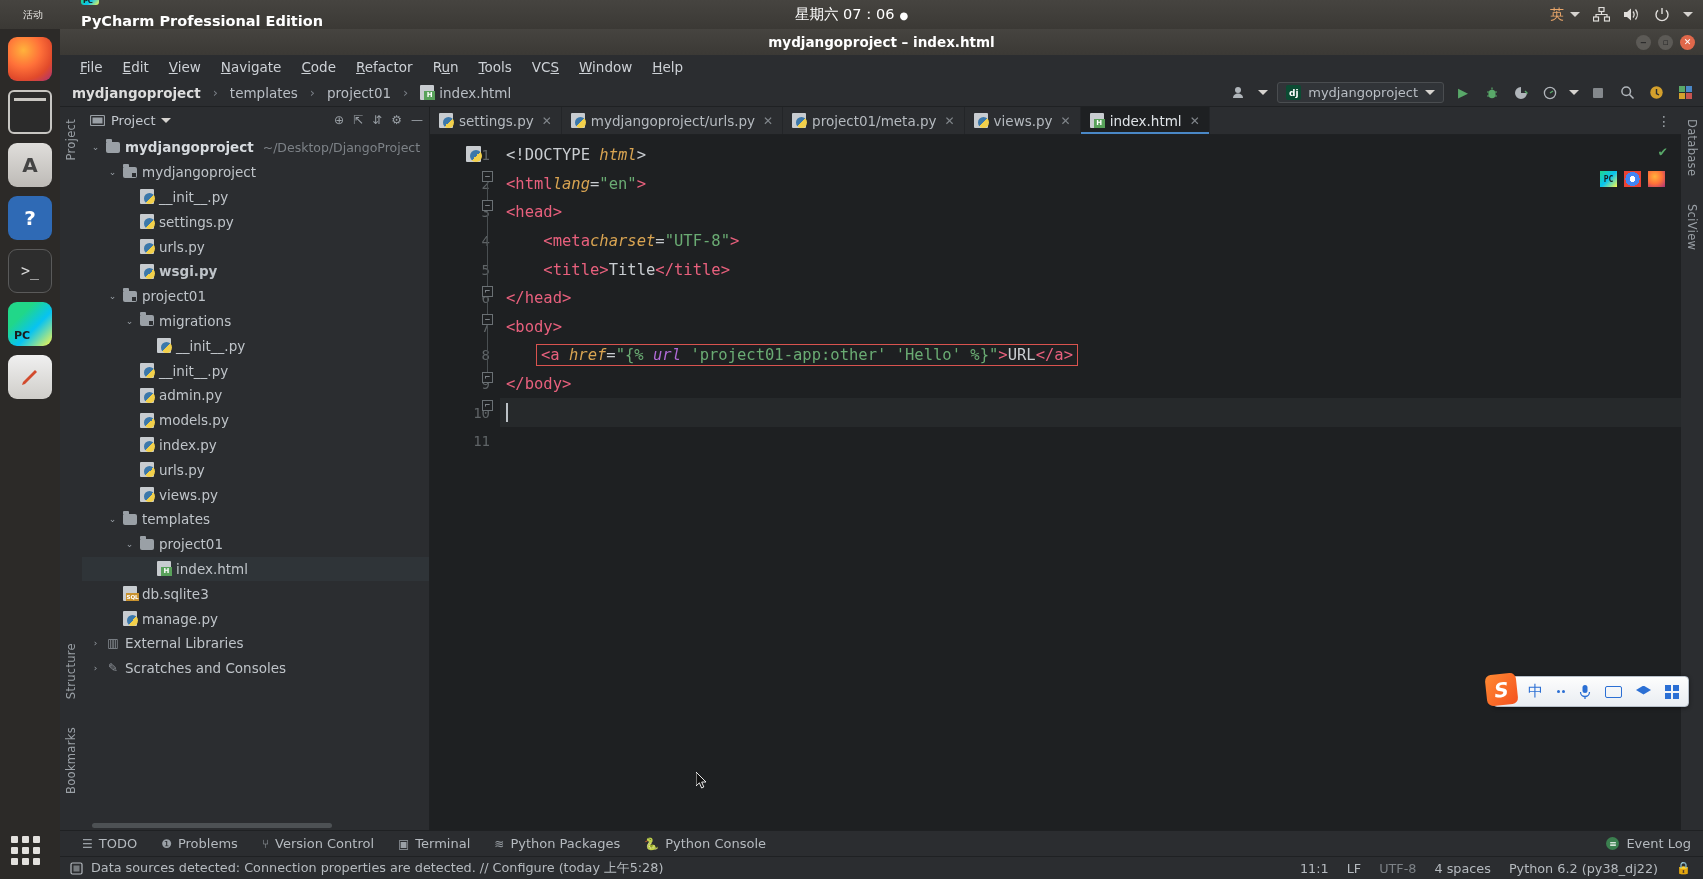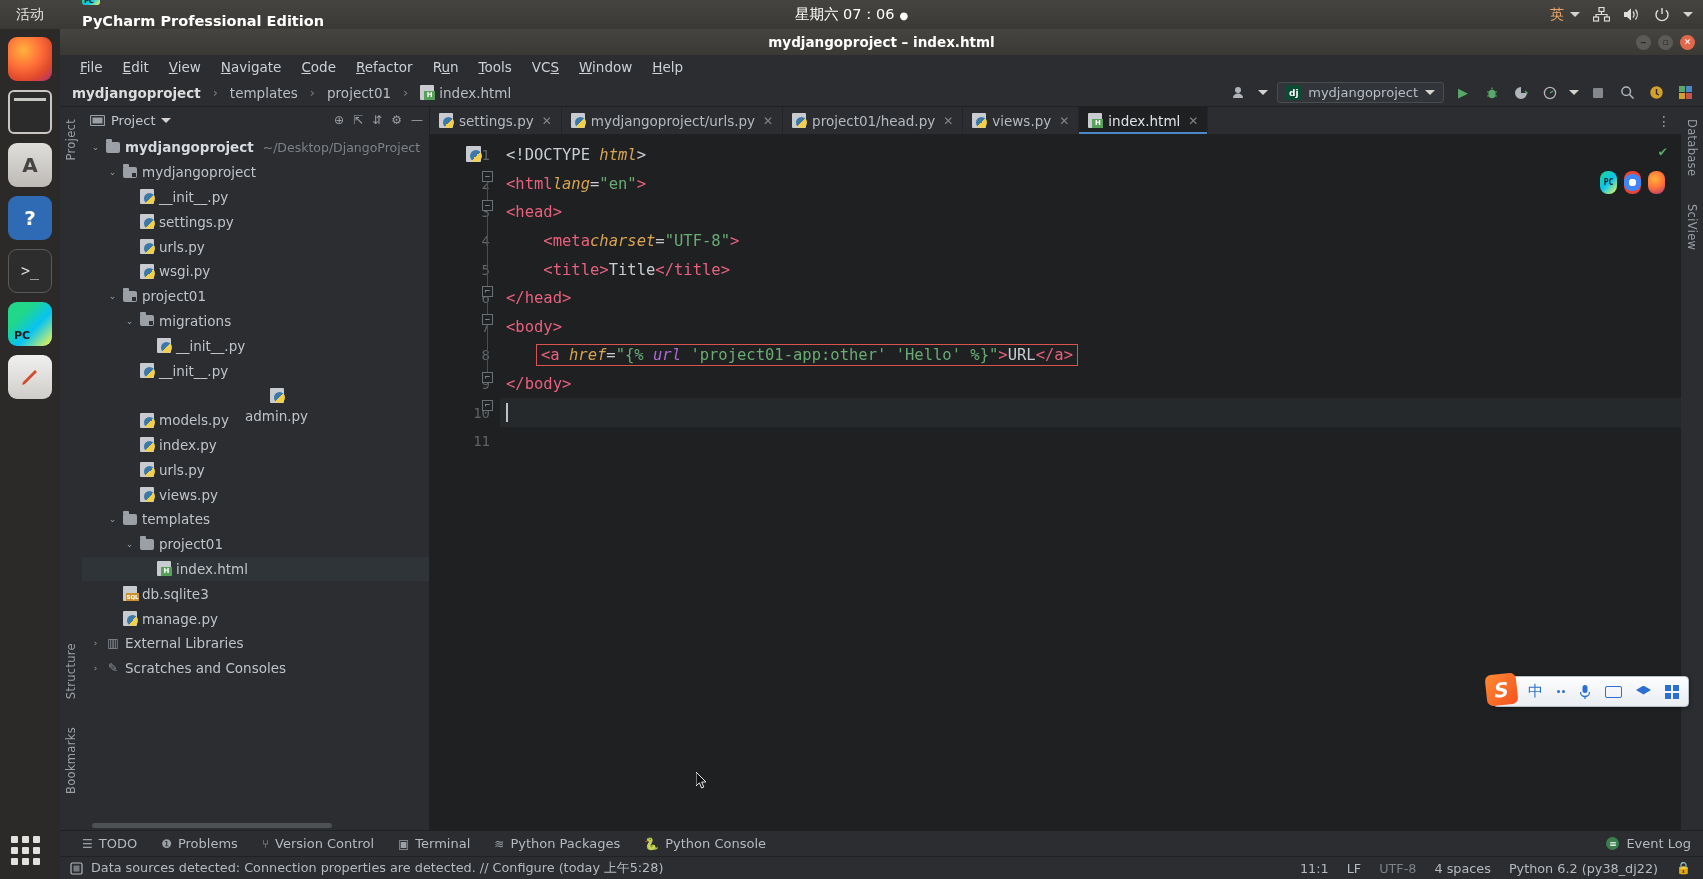--- a/index.html
+++ b/index.html
@@ -10,21 +10,21 @@
     background: #3c3b37;
   }
   .screen { position: relative; width: 1703px; height: 879px; }
 
   
   .gnome-panel {
     position: absolute; left: 0; top: 0; width: 1703px; height: 29px;
     background: linear-gradient(#464440, #3b3935);
     display: flex; align-items: center; color: #e8e6e3; font-size: 14px;
   }
-  .gp-activities { margin-left: 16px; font-size: 14px; color: #e6e4e1; }
+  .gp-activities { margin-left: 23px; font-size: 10px; color: #e6e4e1; }
   .gp-app { display: flex; gap: 8px; margin-left: 38px; flex-direction: column; }
   .gp-app-name { font-weight: bold; font-size: 14.5px; color: #ffffff; }
   .pycharm-logo {
     width: 18px; height: 18px; border-radius: 3px;
     background: linear-gradient(135deg,#21d789 0%, #21d789 35%, #07c3f2 65%, #fcf84a 100%);
     position: relative; overflow: hidden;
   }
   .pycharm-logo::after {
     content: "PC"; position: absolute; left: 2px; bottom: 0px;
     font-size: 7px; font-weight: bold; color: #1b1b1b; letter-spacing: -0.5px;
@@ -244,21 +244,21 @@
   .err-box {
     display: inline-block; border: 1px solid #d9534f; padding: 1px 4px; margin-left: 2px;
   }
   .caret {
     display: inline-block; width: 2px; height: 19px; background: #bcc2c7;
     vertical-align: middle;
   }
   .code-right-icons {
     position: absolute; right: 16px; top: 36px; display: flex; gap: 7px; align-items: center;
   }
-  .cri { width: 17px; height: 23px; border-radius: 8px; display:flex; align-items:center; justify-content:center; font-size: 8px; font-weight:bold; }
+  .cri { width: 17px; height: 16px; border-radius: 0; display:flex; align-items:center; justify-content:center; font-size: 8px; font-weight:bold; }
   .cri.pc { background: linear-gradient(135deg,#21d789,#07c3f2,#fcf84a); color:#1b1b1b; }
   .cri.chrome { background: radial-gradient(circle at 50% 50%, #fff 0 25%, #4285f4 26% 60%, #ea4335 61%); }
   .cri.ff { background: radial-gradient(circle at 40% 35%, #ffb33c, #ff7139 50%, #a8307a); }
   .inspect-ok { position: absolute; right: 14px; top: 8px; color: #59a869; font-size: 14px; }
 
   
   .ime {
     position: absolute; right: 14px; bottom: 172px; height: 31px;
     background: linear-gradient(#fdfdfd,#e9edf2); border: 1px solid #b7c0ca;
     border-radius: 4px; display: flex; align-items: center; gap: 0;
@@ -512,21 +512,21 @@
             <div class="trow" style="padding-left: 42px;">
               <span class="twist"></span>
               <span class="pyfile"></span>
               <span class="tname">settings.py</span>
             </div>
             <div class="trow" style="padding-left: 42px;">
               <span class="twist"></span>
               <span class="pyfile"></span>
               <span class="tname">urls.py</span>
             </div>
-            <div class="trow" style="padding-left: 42px;">
+            <div class="trow" style="padding-left: 42px; font-weight: bold;">
               <span class="twist"></span>
               <span class="pyfile"></span>
               <span class="tname">wsgi.py</span>
             </div>
             <div class="trow" style="padding-left: 25px;">
               <span class="twist">⌄</span>
               <span class="folder src"></span>
               <span class="tname">project01</span>
             </div>
             <div class="trow" style="padding-left: 42px;">
@@ -537,21 +537,21 @@
             <div class="trow" style="padding-left: 59px;">
               <span class="twist"></span>
               <span class="pyfile"></span>
               <span class="tname">__init__.py</span>
             </div>
             <div class="trow" style="padding-left: 42px;">
               <span class="twist"></span>
               <span class="pyfile"></span>
               <span class="tname">__init__.py</span>
             </div>
-            <div class="trow" style="padding-left: 42px; flex-direction: column;">
+            <div class="trow" style="padding-left: 42px;">
               <span class="twist"></span>
               <span class="pyfile"></span>
               <span class="tname">admin.py</span>
             </div>
             <div class="trow" style="padding-left: 42px;">
               <span class="twist"></span>
               <span class="pyfile"></span>
               <span class="tname">models.py</span>
             </div>
             <div class="trow" style="padding-left: 42px;">
@@ -617,21 +617,21 @@
               <span>settings.py</span>
               <span class="x">✕</span>
             </div>
             <div class="etab">
               <span class="pyfile"></span>
               <span>mydjangoproject/urls.py</span>
               <span class="x">✕</span>
             </div>
             <div class="etab">
               <span class="pyfile"></span>
-              <span>project01/head.py</span>
+              <span>project01/meta.py</span>
               <span class="x">✕</span>
             </div>
             <div class="etab">
               <span class="pyfile"></span>
               <span>views.py</span>
               <span class="x">✕</span>
             </div>
             <div class="etab active">
               <span class="htmlfile"></span>
               <span>index.html</span>

